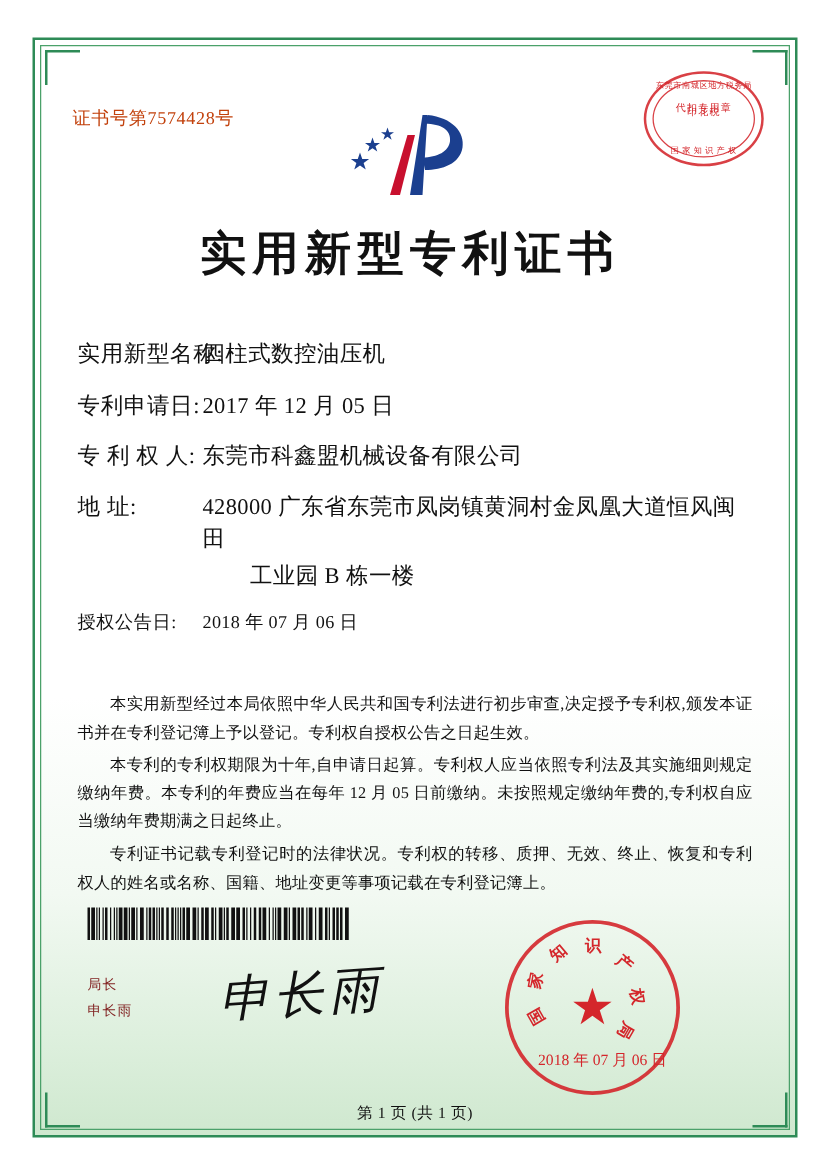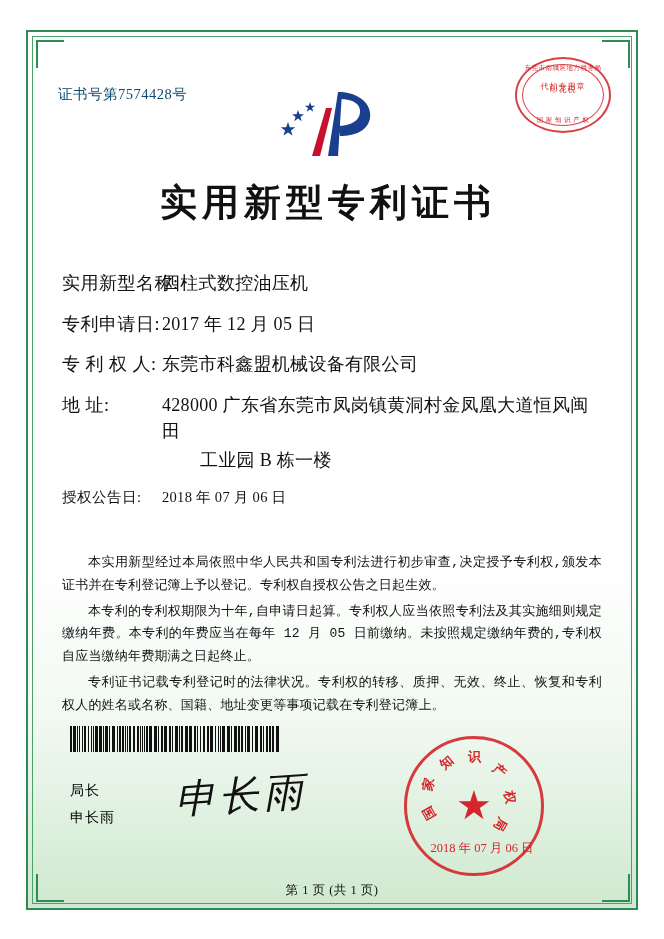--- a/index.html
+++ b/index.html
@@ -48,21 +48,21 @@
   .corner.tl { left: 36px; top: 40px; border-right: none; border-bottom: none; }
   .corner.tr { left: 602px; top: 40px; border-left: none; border-bottom: none; }
   .corner.bl { left: 36px; top: 874px; border-right: none; border-top: none; }
   .corner.br { left: 602px; top: 874px; border-left: none; border-top: none; }
 
   .cert-no {
     position: absolute;
     left: 58px;
     top: 85px;
     font-size: 14.5px;
-    color: #0c4a6e;
+    color: #c2410c;
     letter-spacing: 0.5px;
     white-space: nowrap;
   }
 
   
   .stamp-top {
     position: absolute;
     left: 515px;
     top: 57px;
     width: 96px;
@@ -182,21 +182,20 @@
 
   .paragraphs {
     position: absolute;
     left: 62px;
     top: 552px;
     width: 540px;
     font-size: 13px;
     color: #111111;
     line-height: 1.75;
     text-align: justify;
-    font-family: Liberation Mono, monospace;
   }
   .paragraphs p {
     margin: 0 0 3px 0;
     text-indent: 26px;
     letter-spacing: 0.2px;
   }
 
   
   .barcode {
     position: absolute;
@@ -259,22 +258,22 @@
     width: 156px;
     text-align: center;
     font-size: 12.5px;
     color: #d4262b;
   }
 
   .signature-block {
     position: absolute;
     left: 70px;
     top: 778px;
-    font-size: 14px;
-    color: #000000;
+    font-size: 11px;
+    color: #7f1d1d;
     line-height: 1.9;
     letter-spacing: 1px;
   }
   .handwriting {
     position: absolute;
     left: 175px;
     top: 768px;
     font-size: 40px;
     color: #111111;
     font-family: "DejaVu Serif", serif;

